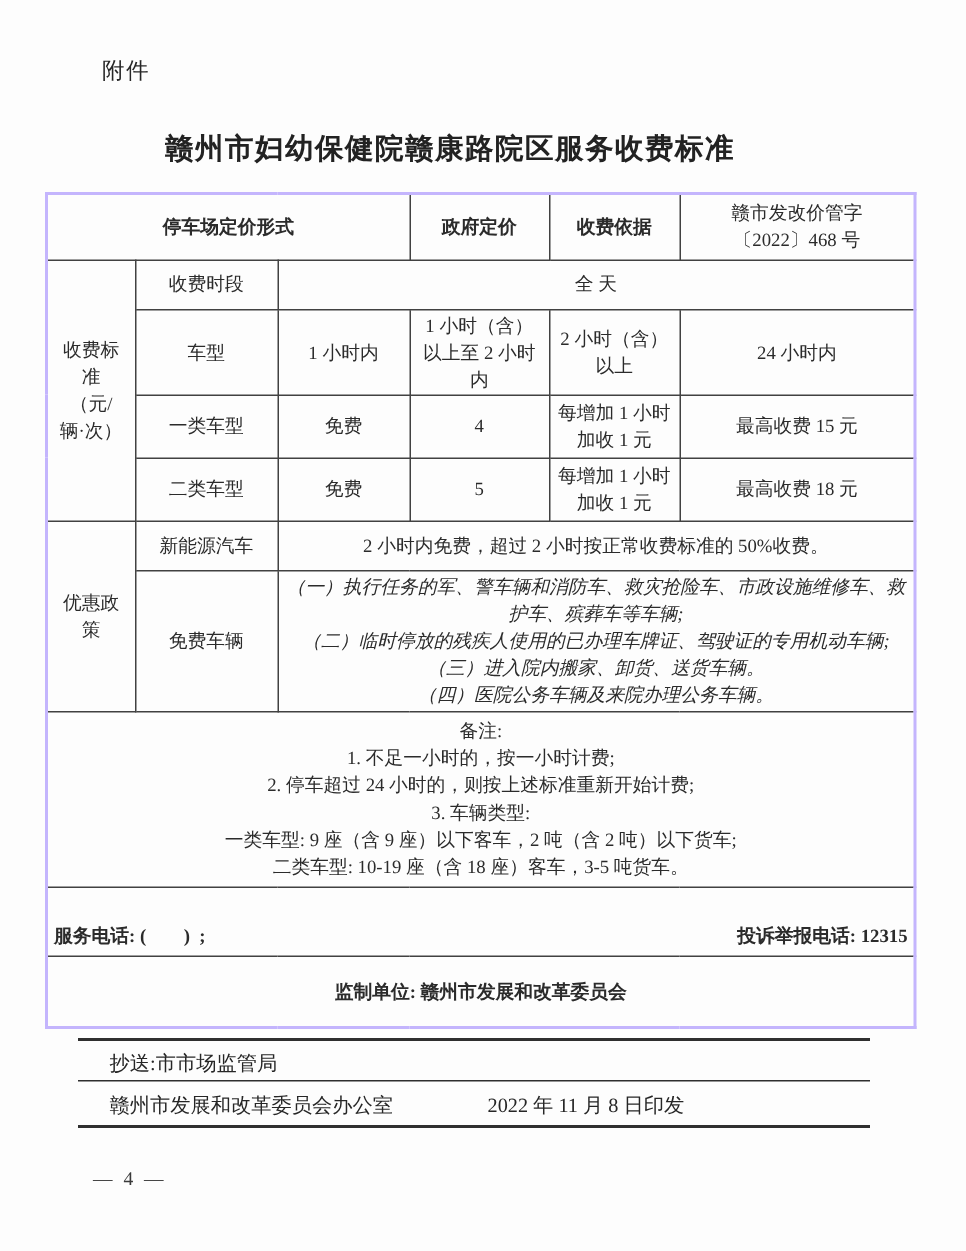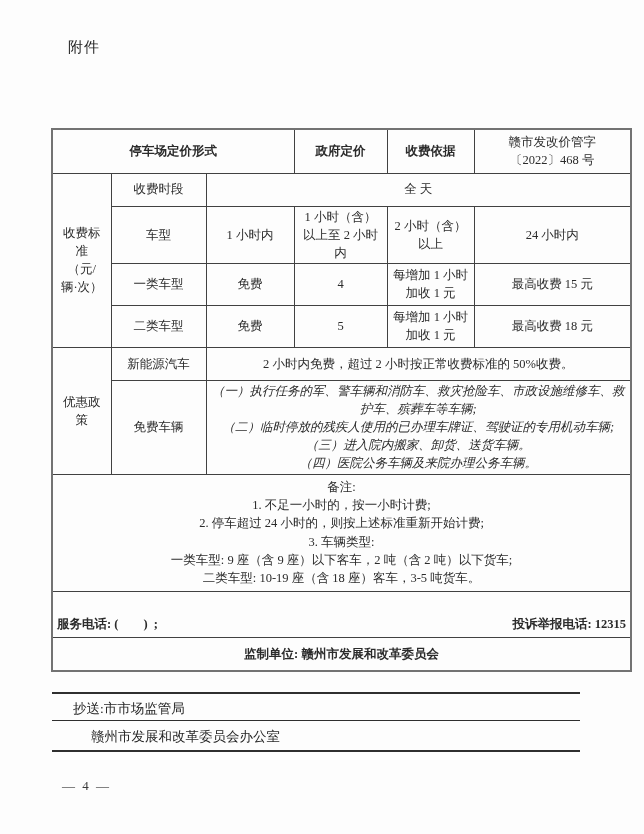--- a/index.html
+++ b/index.html
@@ -6,54 +6,55 @@
   body{
     width:644px;height:834px;background:#fdfdfd;position:relative;
     font-family:"Liberation Serif","DejaVu Serif",serif;color:#262626;
     overflow:hidden;
   }
   .page{position:absolute;inset:0;}
   .attachment{position:absolute;left:68px;top:38px;font-size:15px;letter-spacing:1px;}
   .title{position:absolute;left:10px;top:86px;width:580px;text-align:center;
          font-size:19px;font-weight:bold;letter-spacing:1px;color:#222;}
 
-  table.fee{position:absolute;left:51px;top:128px;width:579px;
+  table.fee{position:absolute;left:30px;top:128px;width:579px;
             border-collapse:collapse;table-layout:fixed;
-            border:2px solid #737373;}
+            border:2px solid #c4b5fd;}
   table.fee td{border:1px solid #414141;text-align:center;vertical-align:middle;
                font-size:12.5px;padding:1px 4px;line-height:1.45;color:#2b2b2b;}
   td.bold{font-weight:bold;}
   td.left{text-align:left;}
   tr.r1{height:44px;} tr.r2{height:33px;} tr.r3{height:43px;}
   tr.r4{height:42px;margin-left:36px;} tr.r5{height:42px;padding-left:38px;} tr.r6{height:33px;}
-  tr.r7{height:93px;} tr.r8{height:117px;} tr.r9{height:46px;} tr.r10{height:34px;}
+  tr.r7{height:93px;} tr.r8{height:117px;} tr.r9{height:46px;} tr.r10{height:48px;}
   td.list{padding:4px 8px;line-height:1.55;font-style:italic;}
   td.remarks{padding:4px 8px;line-height:1.8;font-size:12.5px;margin-top:12px;}
   td.phones{padding:0 28px 0 6px;}
   .phones-inner{display:flex;justify-content:space-between;align-items:center;margin-top:21px;}
   .svc{white-space:pre;font-weight:600;}
   .cmp{font-weight:bold;}
   td.supervisor{text-align:right;padding-right:44px;font-weight:bold;font-size:13px;}
 
   .fline{position:absolute;left:52px;width:528px;background:#2f2f2f;}
   .fline1{top:692px;height:2px;}
   .fline2{top:720px;height:1px;}
   .fline3{top:750px;height:2px;}
   .cc-row{position:absolute;left:73px;top:700px;font-size:13.5px;}
   .cc-row .cc-label{}
-  .issue-row{position:absolute;left:91px;top:728px;font-size:13.5px;width:507px;}
+  .issue-row{position:absolute;left:73px;top:728px;font-size:13.5px;width:507px;}
   .issue-row .date{position:absolute;left:252px;top:0;white-space:nowrap;}
   .pagenum{position:absolute;left:62px;top:778px;font-size:13px;color:#3a3a3a;letter-spacing:2px;}
 </style>
 </head>
 <body>
 
 <div class="page">
 
   <div class="attachment">附件</div>
+  <div class="title">赣州市妇幼保健院赣康路院区服务收费标准</div>
 
   <table class="fee">
     <colgroup>
       <col style="width:59px">
         <col style="width:95px">
         <col style="width:88px">
       <col style="width:93px">
         <col style="width:87px">
         <col style="width:157px">
     </colgroup>
@@ -135,17 +136,18 @@
     </tbody>
   </table>
 
   <div class="fline fline1"></div>
   <div class="cc-row">
     <span class="cc-label">抄送:</span><span>市市场监管局</span>
   </div>
   <div class="fline fline2"></div>
   <div class="issue-row">
     <span>赣州市发展和改革委员会办公室</span>
+    <span class="date">2022 年 11 月 8 日印发</span>
   </div>
   <div class="fline fline3"></div>
   <div class="pagenum">— 4 —</div>
 
 </div>
 
 </body></html>

